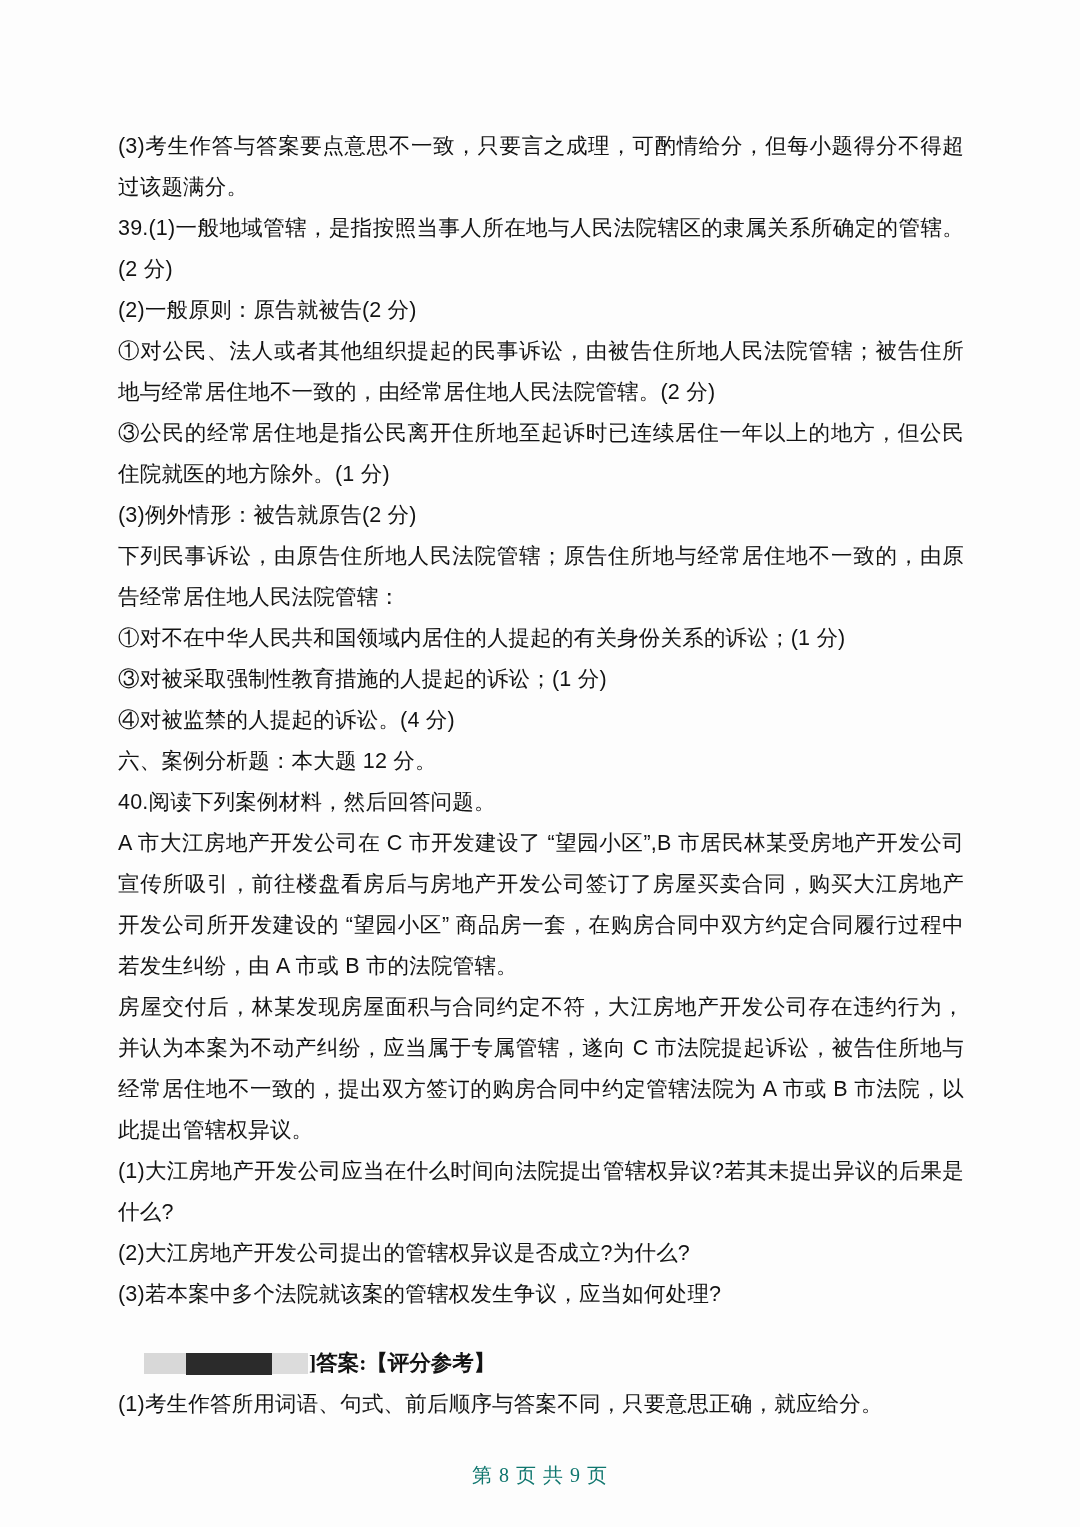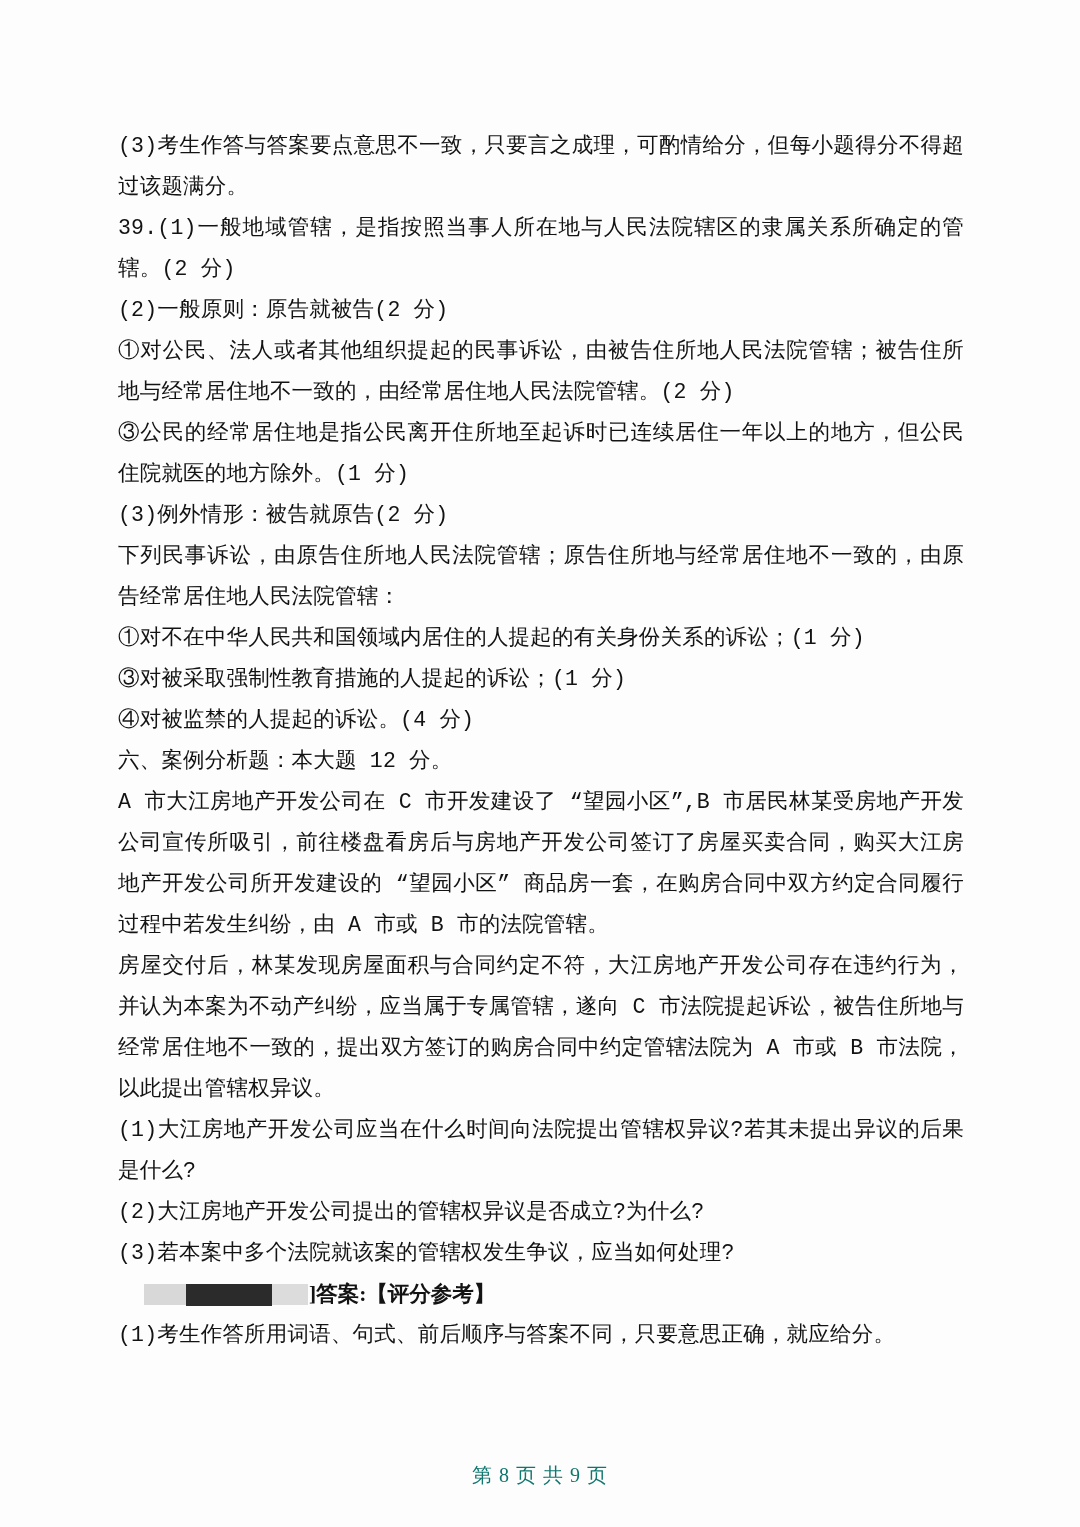--- a/index.html
+++ b/index.html
@@ -29,41 +29,42 @@
     left: 118px;
     width: 846px;
   }
   p.para {
     margin: 0 0 0 0;
     font-size: 21.5px;
     line-height: 41px;
     text-align: justify;
     letter-spacing: 0.2px;
     color: #131313;
-    font-family: Liberation Mono, monospace;
+    font-family: Liberation Sans, sans-serif;
   }
   .bold {
     font-weight: bold;
   }
   .footer {
     position: absolute;
     bottom: 38px;
     left: 0;
     width: 1080px;
     text-align: center;
     font-size: 20px;
     letter-spacing: 1px;
     color: #0f766e;
     font-family: "Liberation Serif", "DejaVu Serif", serif;
   }
   .redacted-line {
     display: flex;
     align-items: center;
     font-size: 21.5px;
     line-height: 41px;
+    margin-top: 28px;
   }
   .redact-indent {
     display: inline-block;
     width: 26px;
   }
   .redact-light {
     display: inline-block;
     width: 42px;
     height: 21px;
     background: #d8d8d8;
@@ -98,20 +99,21 @@
     <p class="para">39.(1)一般地域管辖，是指按照当事人所在地与人民法院辖区的隶属关系所确定的管辖。(2 分)</p>
     <p class="para">(2)一般原则：原告就被告(2 分)</p>
     <p class="para">①对公民、法人或者其他组织提起的民事诉讼，由被告住所地人民法院管辖；被告住所地与经常居住地不一致的，由经常居住地人民法院管辖。(2 分)</p>
     <p class="para">③公民的经常居住地是指公民离开住所地至起诉时已连续居住一年以上的地方，但公民住院就医的地方除外。(1 分)</p>
     <p class="para">(3)例外情形：被告就原告(2 分)</p>
     <p class="para">下列民事诉讼，由原告住所地人民法院管辖；原告住所地与经常居住地不一致的，由原告经常居住地人民法院管辖：</p>
     <p class="para">①对不在中华人民共和国领域内居住的人提起的有关身份关系的诉讼；(1 分)</p>
     <p class="para">③对被采取强制性教育措施的人提起的诉讼；(1 分)</p>
     <p class="para">④对被监禁的人提起的诉讼。(4 分)</p>
     <p class="para">六、案例分析题：本大题 12 分。</p>
+    <p class="para">40.阅读下列案例材料，然后回答问题。</p>
     <p class="para">A 市大江房地产开发公司在 C 市开发建设了 “望园小区”,B 市居民林某受房地产开发公司宣传所吸引，前往楼盘看房后与房地产开发公司签订了房屋买卖合同，购买大江房地产开发公司所开发建设的 “望园小区” 商品房一套，在购房合同中双方约定合同履行过程中若发生纠纷，由 A 市或 B 市的法院管辖。</p>
     <p class="para">房屋交付后，林某发现房屋面积与合同约定不符，大江房地产开发公司存在违约行为，并认为本案为不动产纠纷，应当属于专属管辖，遂向 C 市法院提起诉讼，被告住所地与经常居住地不一致的，提出双方签订的购房合同中约定管辖法院为 A 市或 B 市法院，以此提出管辖权异议。</p>
     <p class="para">(1)大江房地产开发公司应当在什么时间向法院提出管辖权异议?若其未提出异议的后果是什么?</p>
     <p class="para">(2)大江房地产开发公司提出的管辖权异议是否成立?为什么?</p>
     <p class="para">(3)若本案中多个法院就该案的管辖权发生争议，应当如何处理?</p>
 
     <div class="redacted-line">
       <span class="redact-indent"></span>
       <span class="redact-light"></span>
       <span class="redact-dark"></span>

